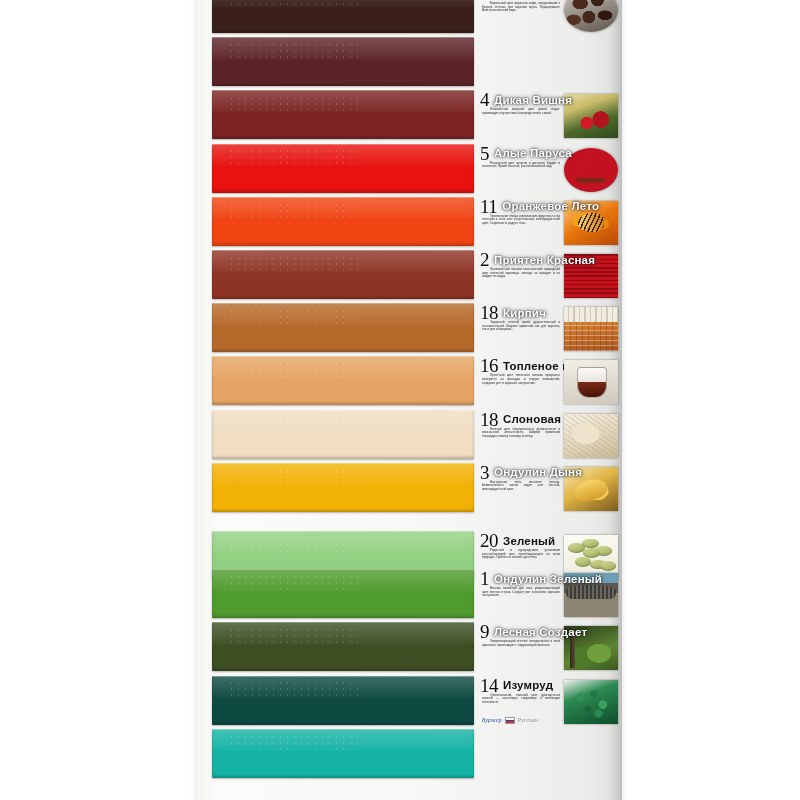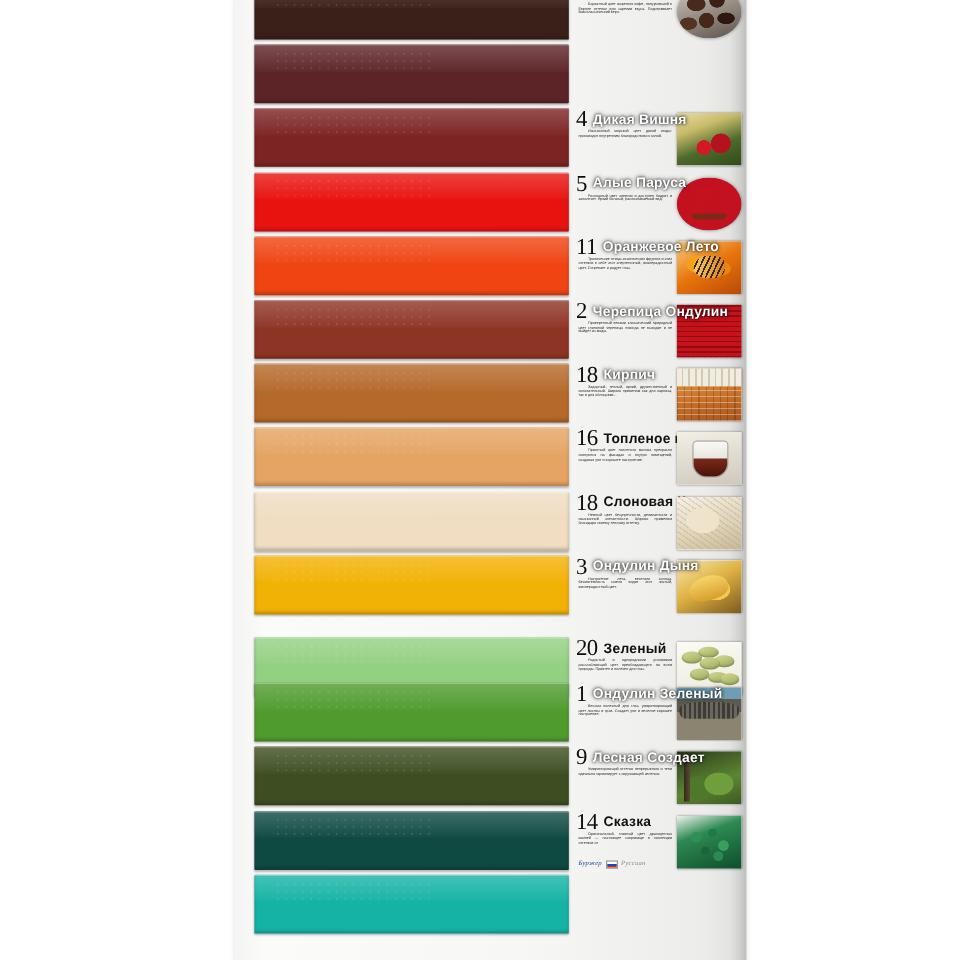--- a/index.html
+++ b/index.html
@@ -285,21 +285,21 @@
         <div class="row" style="top: 252px;">
           <div class="swatch-wrap">
             <div class="swatch" style="background: rgb(142, 52, 37);">
               <div class="gloss"></div>
               <div class="speck"></div>
             </div>
           </div>
           <div class="info">
             <div class="head">
               <span class="num">2</span>
-              <span class="name onimg">Черепица Ондулин</span>
+              <span class="name onimg">Приятен Красная</span>
             </div>
             <div class="desc">Проверенный веками классический природный цвет глиняной черепицы никогда не выходит и не выйдет из моды.</div>
             <div class="thumb">
               <div class="tx t-tiles"></div>
             </div>
           </div>
         </div>
         <div class="row" style="top: 305.2px;">
           <div class="swatch-wrap">
             <div class="swatch" style="background: rgb(181, 105, 42);">
@@ -449,21 +449,21 @@
         <div class="row" style="top: 677.6px;">
           <div class="swatch-wrap">
             <div class="swatch" style="background: rgb(15, 74, 66);">
               <div class="gloss"></div>
               <div class="speck"></div>
             </div>
           </div>
           <div class="info">
             <div class="head">
               <span class="num">14</span>
-              <span class="name">Сказка</span>
+              <span class="name">Изумруд</span>
             </div>
             <div class="desc">Оригинальный, главный цвет драгоценных камней — настоящее сокровище в коллекции оттенков от</div>
             <div class="thumb">
               <div class="tx t-emerald"></div>
             </div>
             <div class="brand">
               <span class="b1">Буржер</span>
               <span class="flag"></span>
               <span class="b2">Руссиан</span>
             </div>

